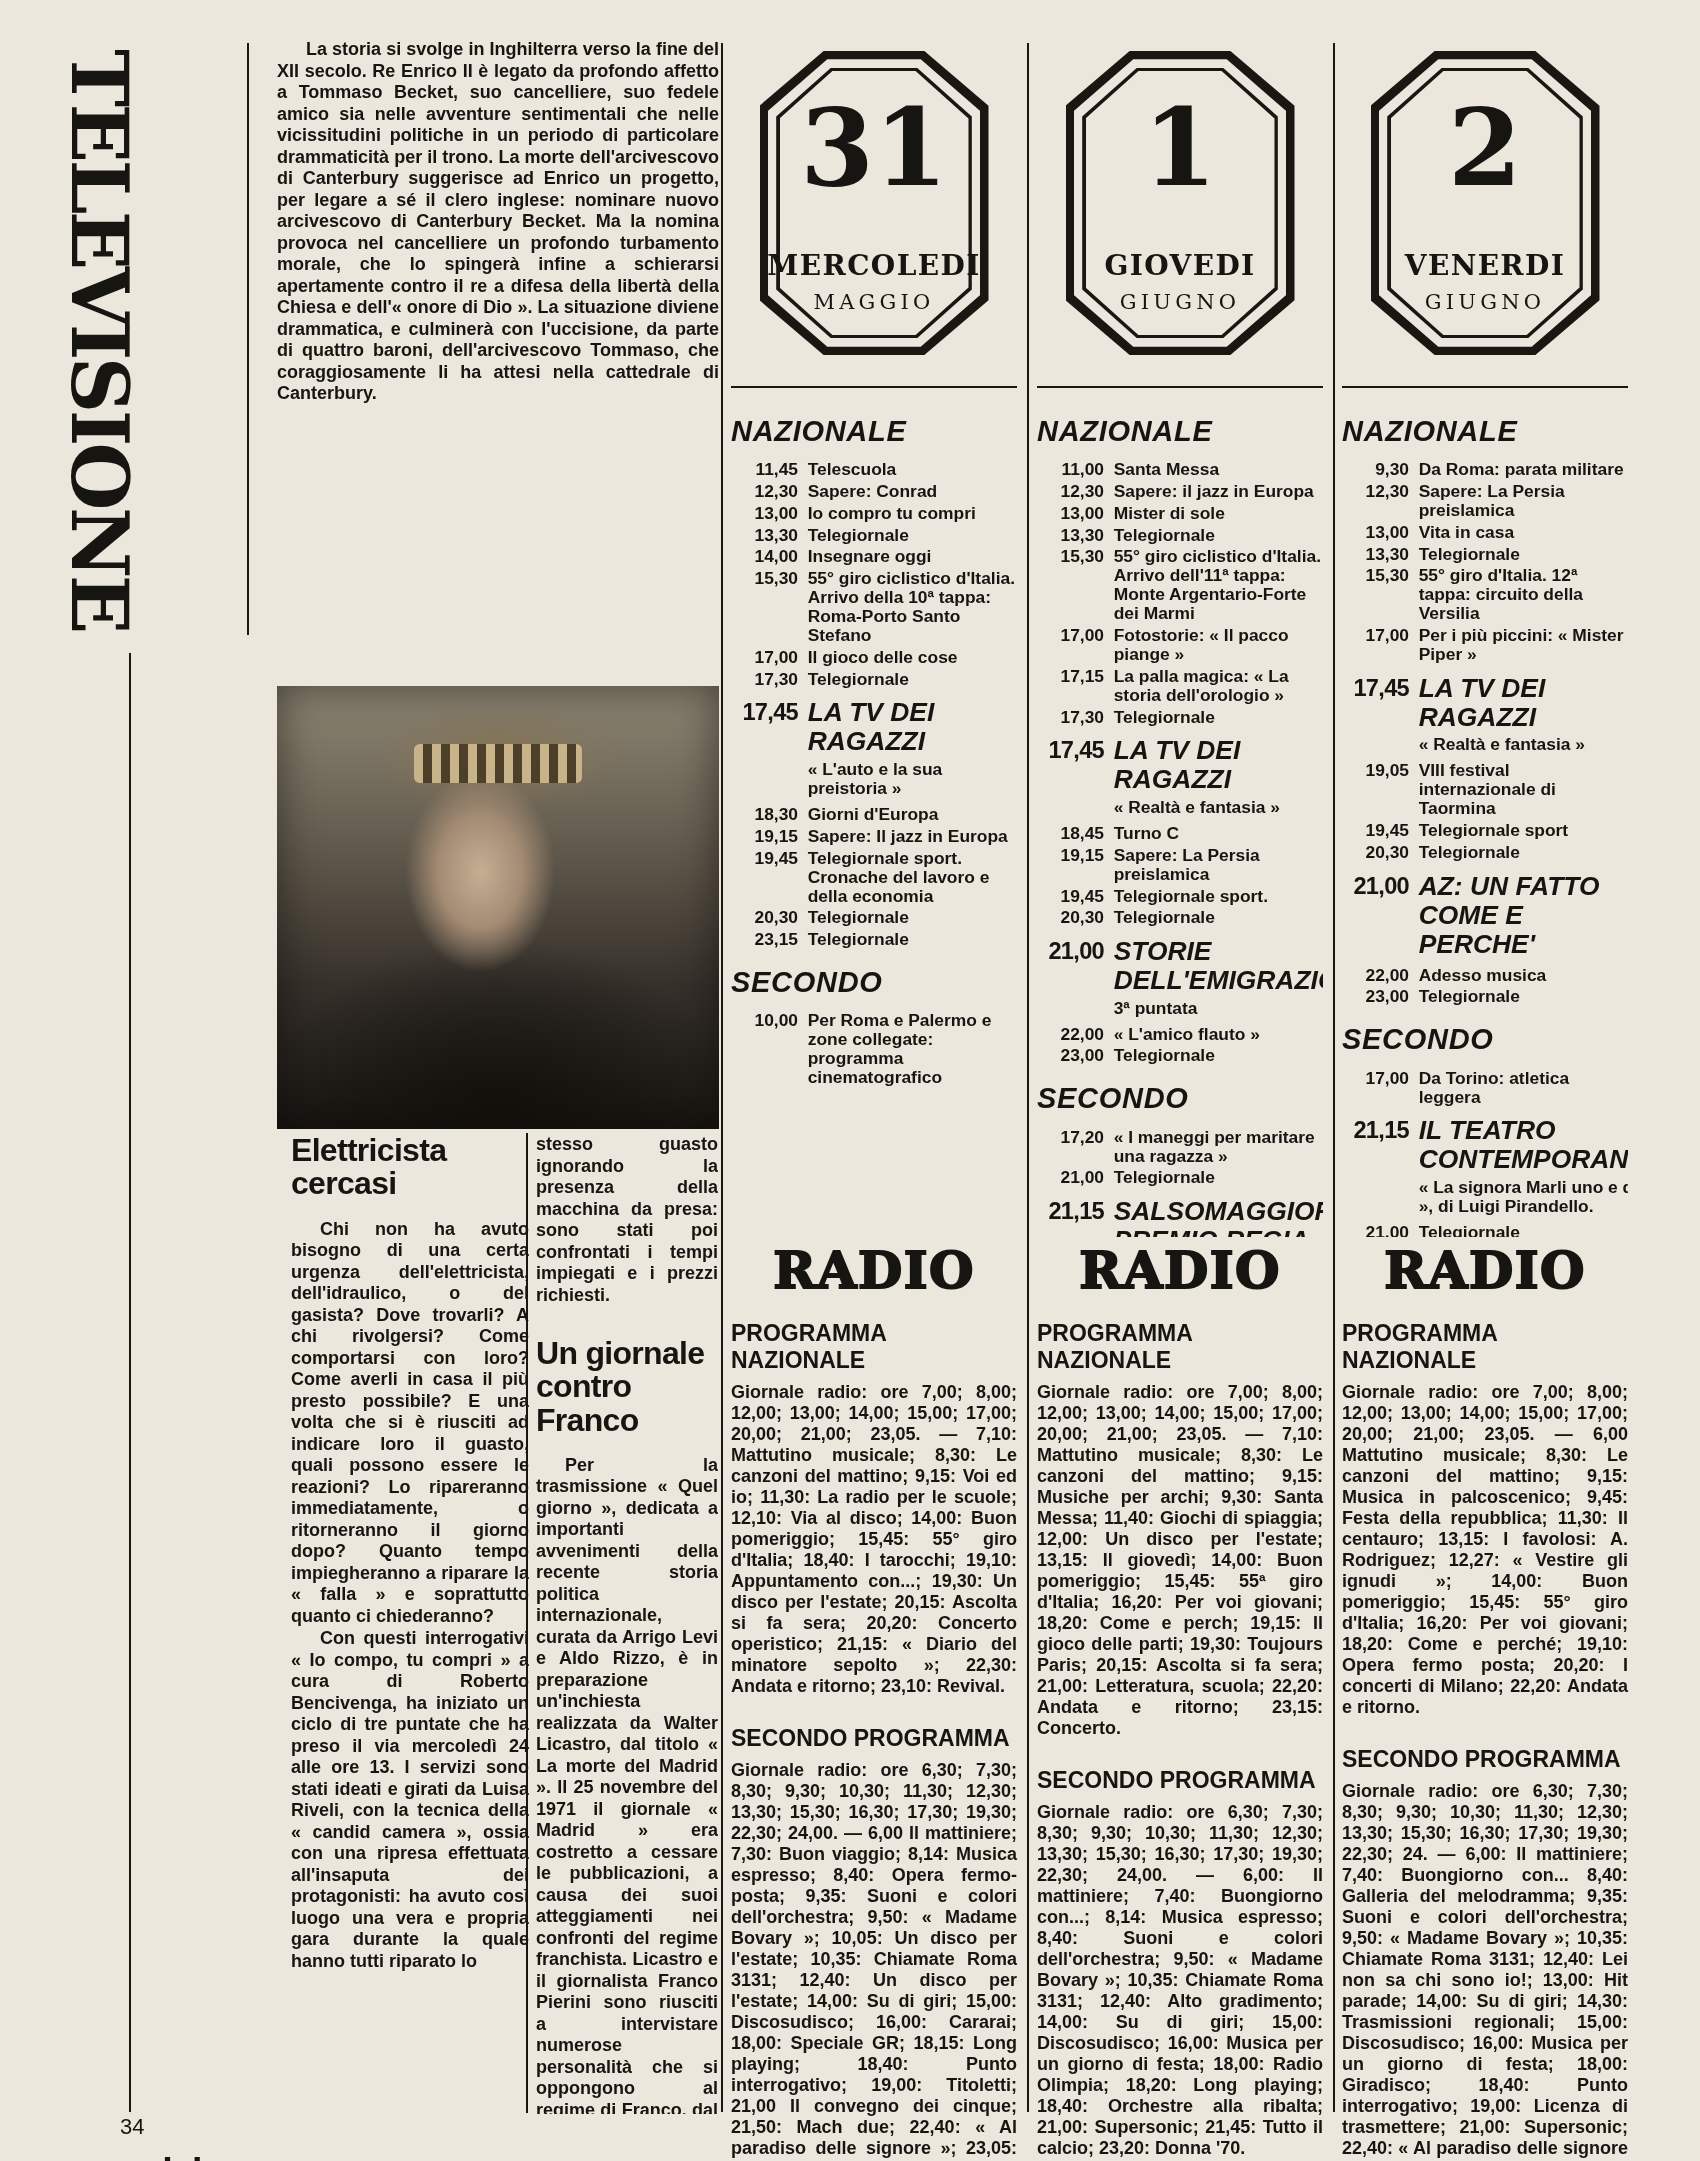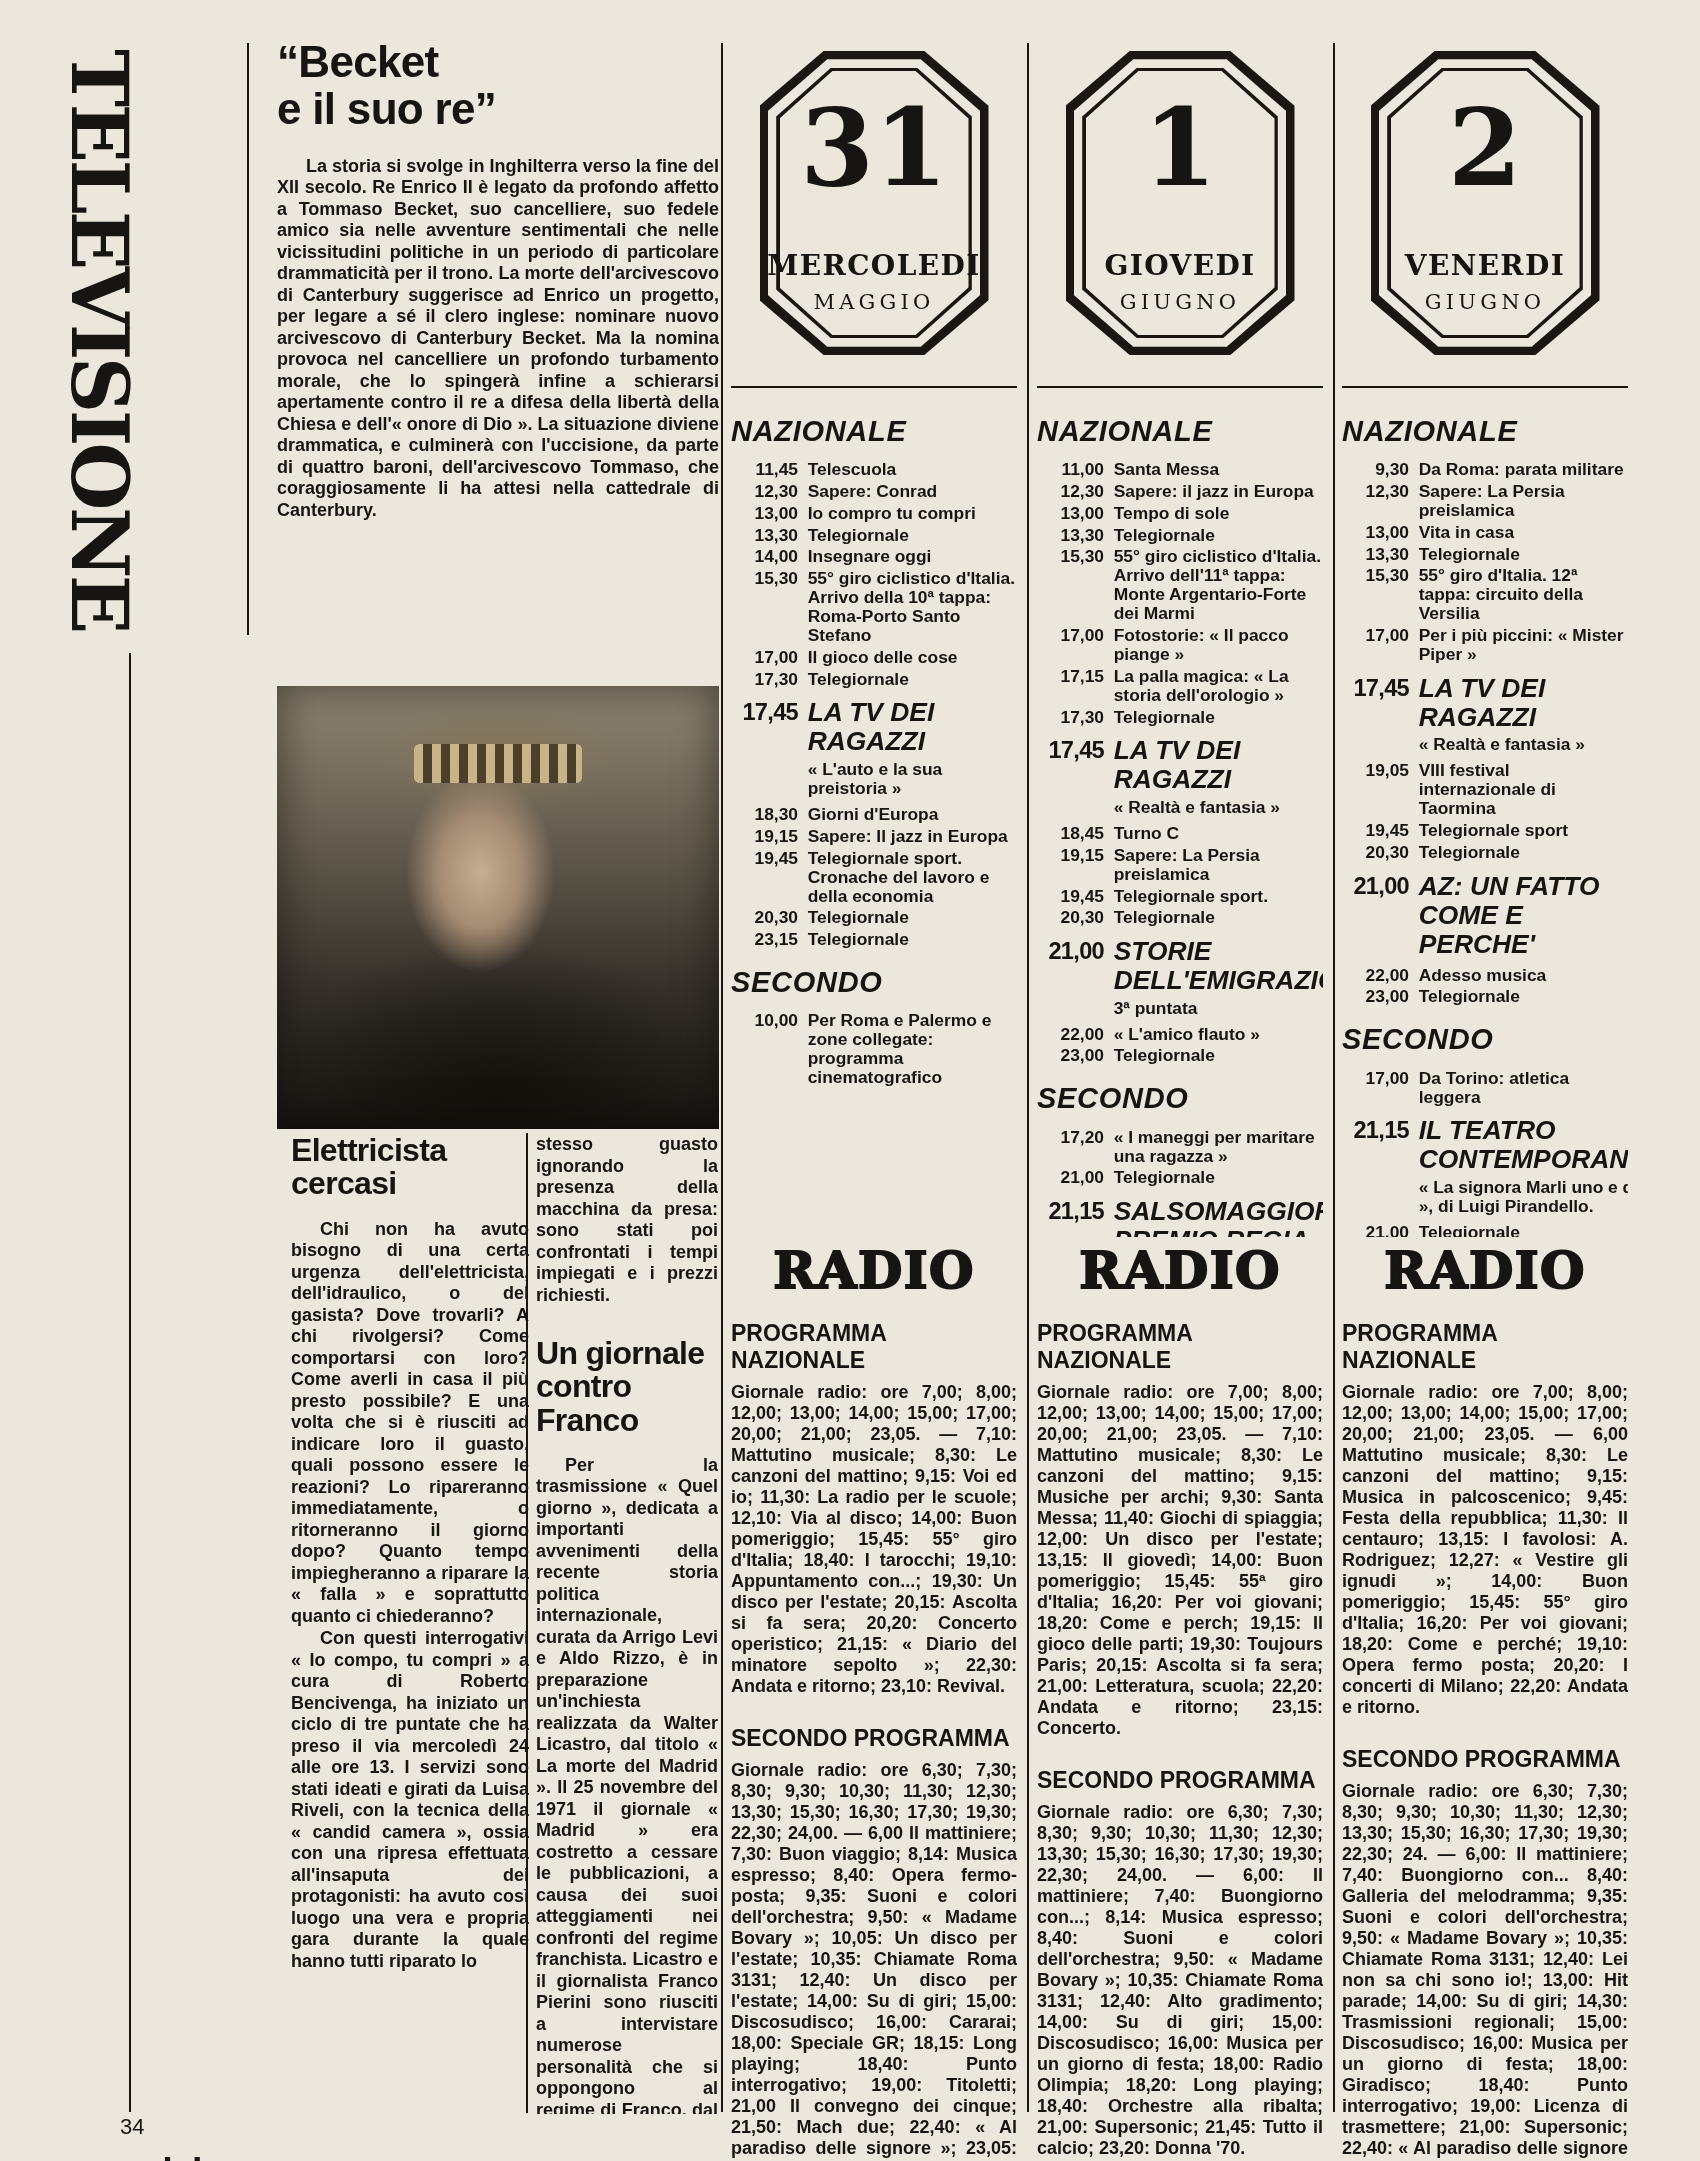--- a/index.html
+++ b/index.html
@@ -72,21 +72,20 @@
   <div class="rule-v" style="left:247px;top:43px;height:592px;"></div>
   <div class="rule-v" style="left:129px;top:653px;height:1459px;"></div>
   <div class="rule-v" style="left:526px;top:1133px;height:980px;"></div>
   <div class="rule-v" style="left:721px;top:43px;height:2069px;"></div>
   <div class="rule-v" style="left:1027px;top:43px;height:2069px;"></div>
   <div class="rule-v" style="left:1333px;top:43px;height:2069px;"></div>
 
   <div class="vert-title">TELEVISIONE</div>
 
   <div class="feature">
-    <h1><span>“Becket</span><br><span>e il suo re”</span></h1>
     <p class="bodytext indent">La storia si svolge in Inghilterra verso la fine del XII secolo. Re Enrico II è legato da profondo affetto a Tommaso Becket, suo cancelliere, suo fedele amico sia nelle avventure sentimentali che nelle vicissitudini politiche in un periodo di particolare drammaticità per il trono. La morte dell'arcivescovo di Canterbury suggerisce ad Enrico un progetto, per legare a sé il clero inglese: nominare nuovo arcivescovo di Canterbury Becket. Ma la nomina provoca nel cancelliere un profondo turbamento morale, che lo spingerà infine a schierarsi apertamente contro il re a difesa della libertà della Chiesa e dell'« onore di Dio ». La situazione diviene drammatica, e culminerà con l'uccisione, da parte di quattro baroni, dell'arcivescovo Tommaso, che coraggiosamente li ha attesi nella cattedrale di Canterbury.</p>
   </div>
 
   <div class="photo" aria-label="Scena dal film Becket: uomo con corona">
     <div class="crown" style="background:repeating-linear-gradient(90deg,#d9c493 0 9px,#40331e 9px 18px);"></div>
   </div>
 
   <div class="colA">
     <h2 class="subhead">Elettricista cercasi</h2>
     <p class="bodytext indent">Chi non ha avuto bisogno di una certa urgenza dell'elettricista, dell'idraulico, o del gasista? Dove trovarli? A chi rivolgersi? Come comportarsi con loro? Come averli in casa il più presto possibile? E una volta che si è riusciti ad indicare loro il guasto, quali possono essere le reazioni? Lo ripareranno immediatamente, o ritorneranno il giorno dopo? Quanto tempo impiegheranno a riparare la « falla » e soprattutto quanto ci chiederanno?</p>
@@ -214,21 +213,21 @@
       <div class="row">
             <span class="time">11,00</span>
             <span class="prog"><span class="main">Santa Messa</span></span>
           </div>
           <div class="row">
             <span class="time">12,30</span>
             <span class="prog"><span class="main">Sapere: il jazz in Europa</span></span>
           </div>
           <div class="row">
             <span class="time">13,00</span>
-            <span class="prog"><span class="main">Tempo di sole</span></span>
+            <span class="prog"><span class="main">Mister di sole</span></span>
           </div>
           <div class="row">
             <span class="time">13,30</span>
             <span class="prog"><span class="main">Telegiornale</span></span>
           </div>
           <div class="row">
             <span class="time">15,30</span>
             <span class="prog"><span class="main">55° giro ciclistico d'Italia. Arrivo dell'11ª tappa: Monte Argentario-Forte dei Marmi</span></span>
           </div>
           <div class="row">

